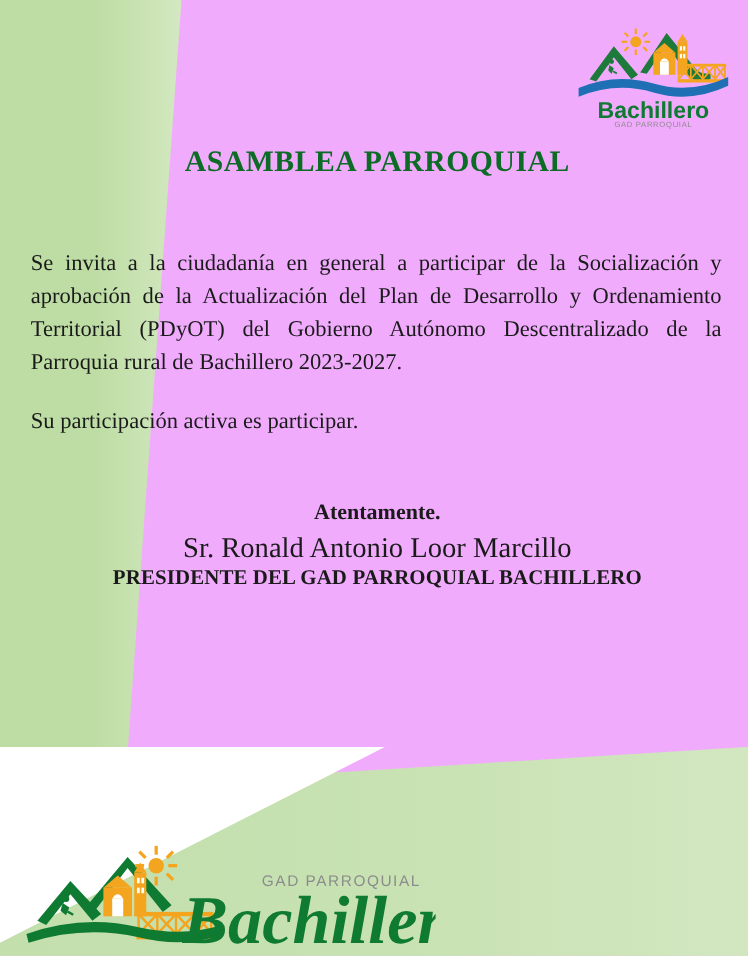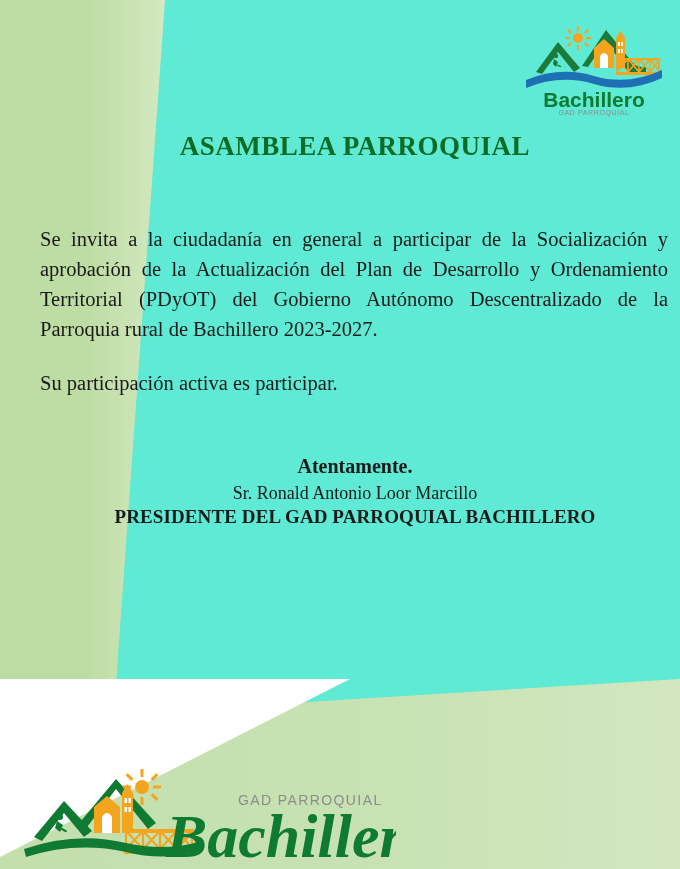--- a/index.html
+++ b/index.html
@@ -12,21 +12,21 @@
     background: #ffffff;
     font-family: "Liberation Serif", "DejaVu Serif", serif;
     overflow: hidden;
     position: relative;
   }
   #page {
     position: relative;
     width: 680px;
     height: 869px;
     overflow: hidden;
-    background: #5eead4;
+    background: #f0abfc;
   }
 
   
   .bg-layer {
     position: absolute;
     inset: 0;
     pointer-events: none;
   }
   .left-strip {
     position: absolute;
@@ -71,21 +71,21 @@
     left: 520px;
     top: 14px;
     width: 148px;
     height: 104px;
   }
   .logo-top svg { display: block; width: 148px; height: 104px; }
 
   
   .content {
     position: absolute;
-    left: 40px;
+    left: 28px;
     top: 0;
     width: 630px;
   }
   .doc-title {
     margin: 0;
     padding-top: 131px;
     text-align: center;
     color: #0c6b24;
     font-size: 27px;
     font-weight: bold;
@@ -122,21 +122,21 @@
     text-align: center;
     color: #1a1a1a;
     font-family: Liberation Serif, serif;
   }
   .sig-salutation {
     font-size: 20px;
     font-weight: bold;
     margin-bottom: 5px;
   }
   .sig-name {
-    font-size: 18px;
+    font-size: 26px;
     margin-bottom: 2px;
   }
   .sig-role {
     font-size: 19px;
     font-weight: bold;
     letter-spacing: 0.1px;
   }
 
   
   .logo-bottom {

